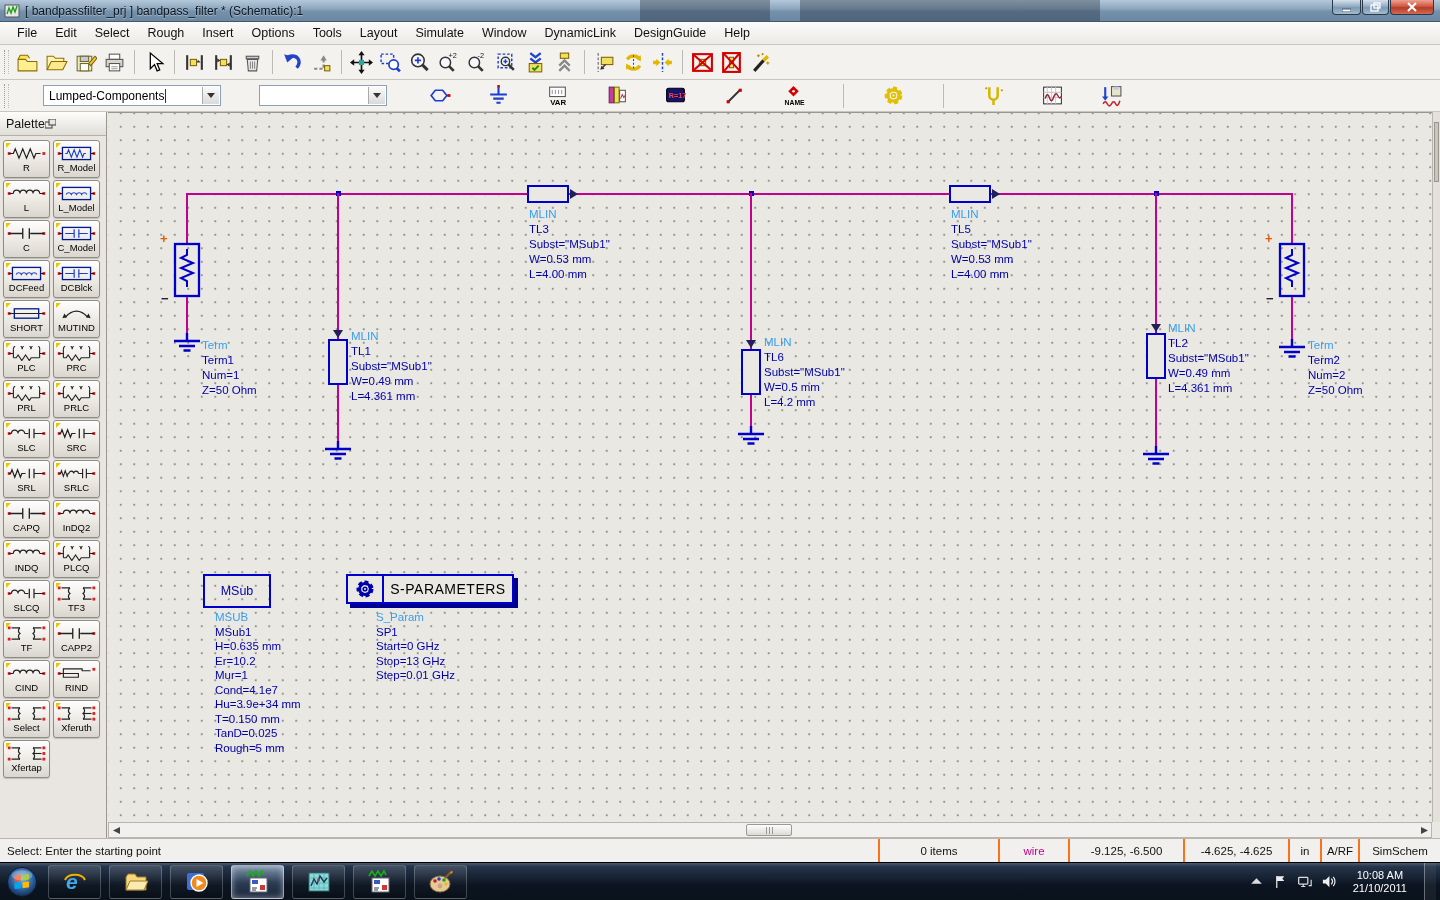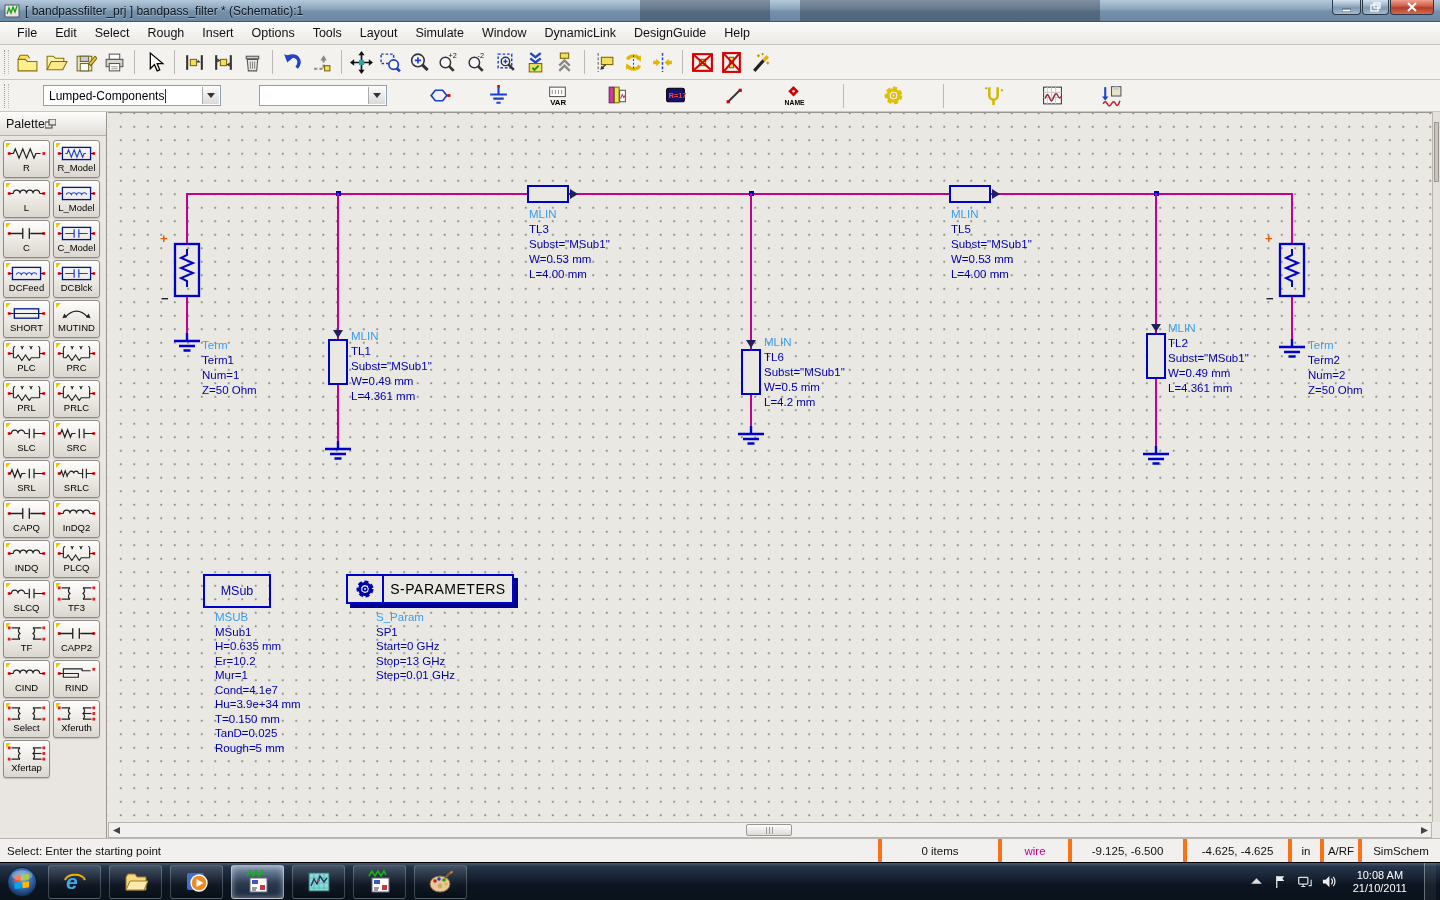--- a/index.html
+++ b/index.html
@@ -86,21 +86,21 @@
   .hthumb i { display:block; width:1px; height:7px; background:#999; }
   .sarrow { width:14px; height:14px; display:flex; align-items:center; justify-content:center; }
   .sarrow svg { width:7px; height:7px; }
   .vscroll { position:absolute; right:0; top:112px; width:8px; height:710px; background:#E4E1DC; border-left:1px solid #B8B4AE; }
   .vthumb { position:absolute; left:1px; right:1px; top:10px; height:60px; background:#C8C4BE; border:1px solid #9a968f; }
 
   
   .statusbar { position:absolute; left:0; top:838px; width:100%; height:24px; background:#F1F0EE;
     border-top:1px solid #B8B4AE; display:flex; align-items:center; font-size:11.5px; color:#111; }
   .st-msg { padding-left:7px; flex:1; }
-  .st-seg { border-left:4px solid #f97316; height:100%; display:flex; align-items:center; justify-content:center; }
+  .st-seg { border-left:2px solid #f97316; height:100%; display:flex; align-items:center; justify-content:center; }
   .st-wire { color:#C4008F; }
 
   
   .taskbar { position:absolute; left:0; top:862px; width:100%; height:38px;
     background:linear-gradient(180deg,#4A5A6E 0%,#25344A 10%,#141F2E 45%,#0B1420 60%,#0A121C 100%);
     border-top:1px solid #000; display:flex; align-items:center; }
   .orb { width:44px; height:38px; display:flex; align-items:center; justify-content:center; }
   .tk-btn { width:53px; height:34px; margin:0 4px; border:1px solid rgba(255,255,255,.22); border-radius:3px;
     background:linear-gradient(rgba(255,255,255,.14),rgba(255,255,255,.03) 50%,rgba(0,0,0,.15));
     display:flex; align-items:center; justify-content:center; }

